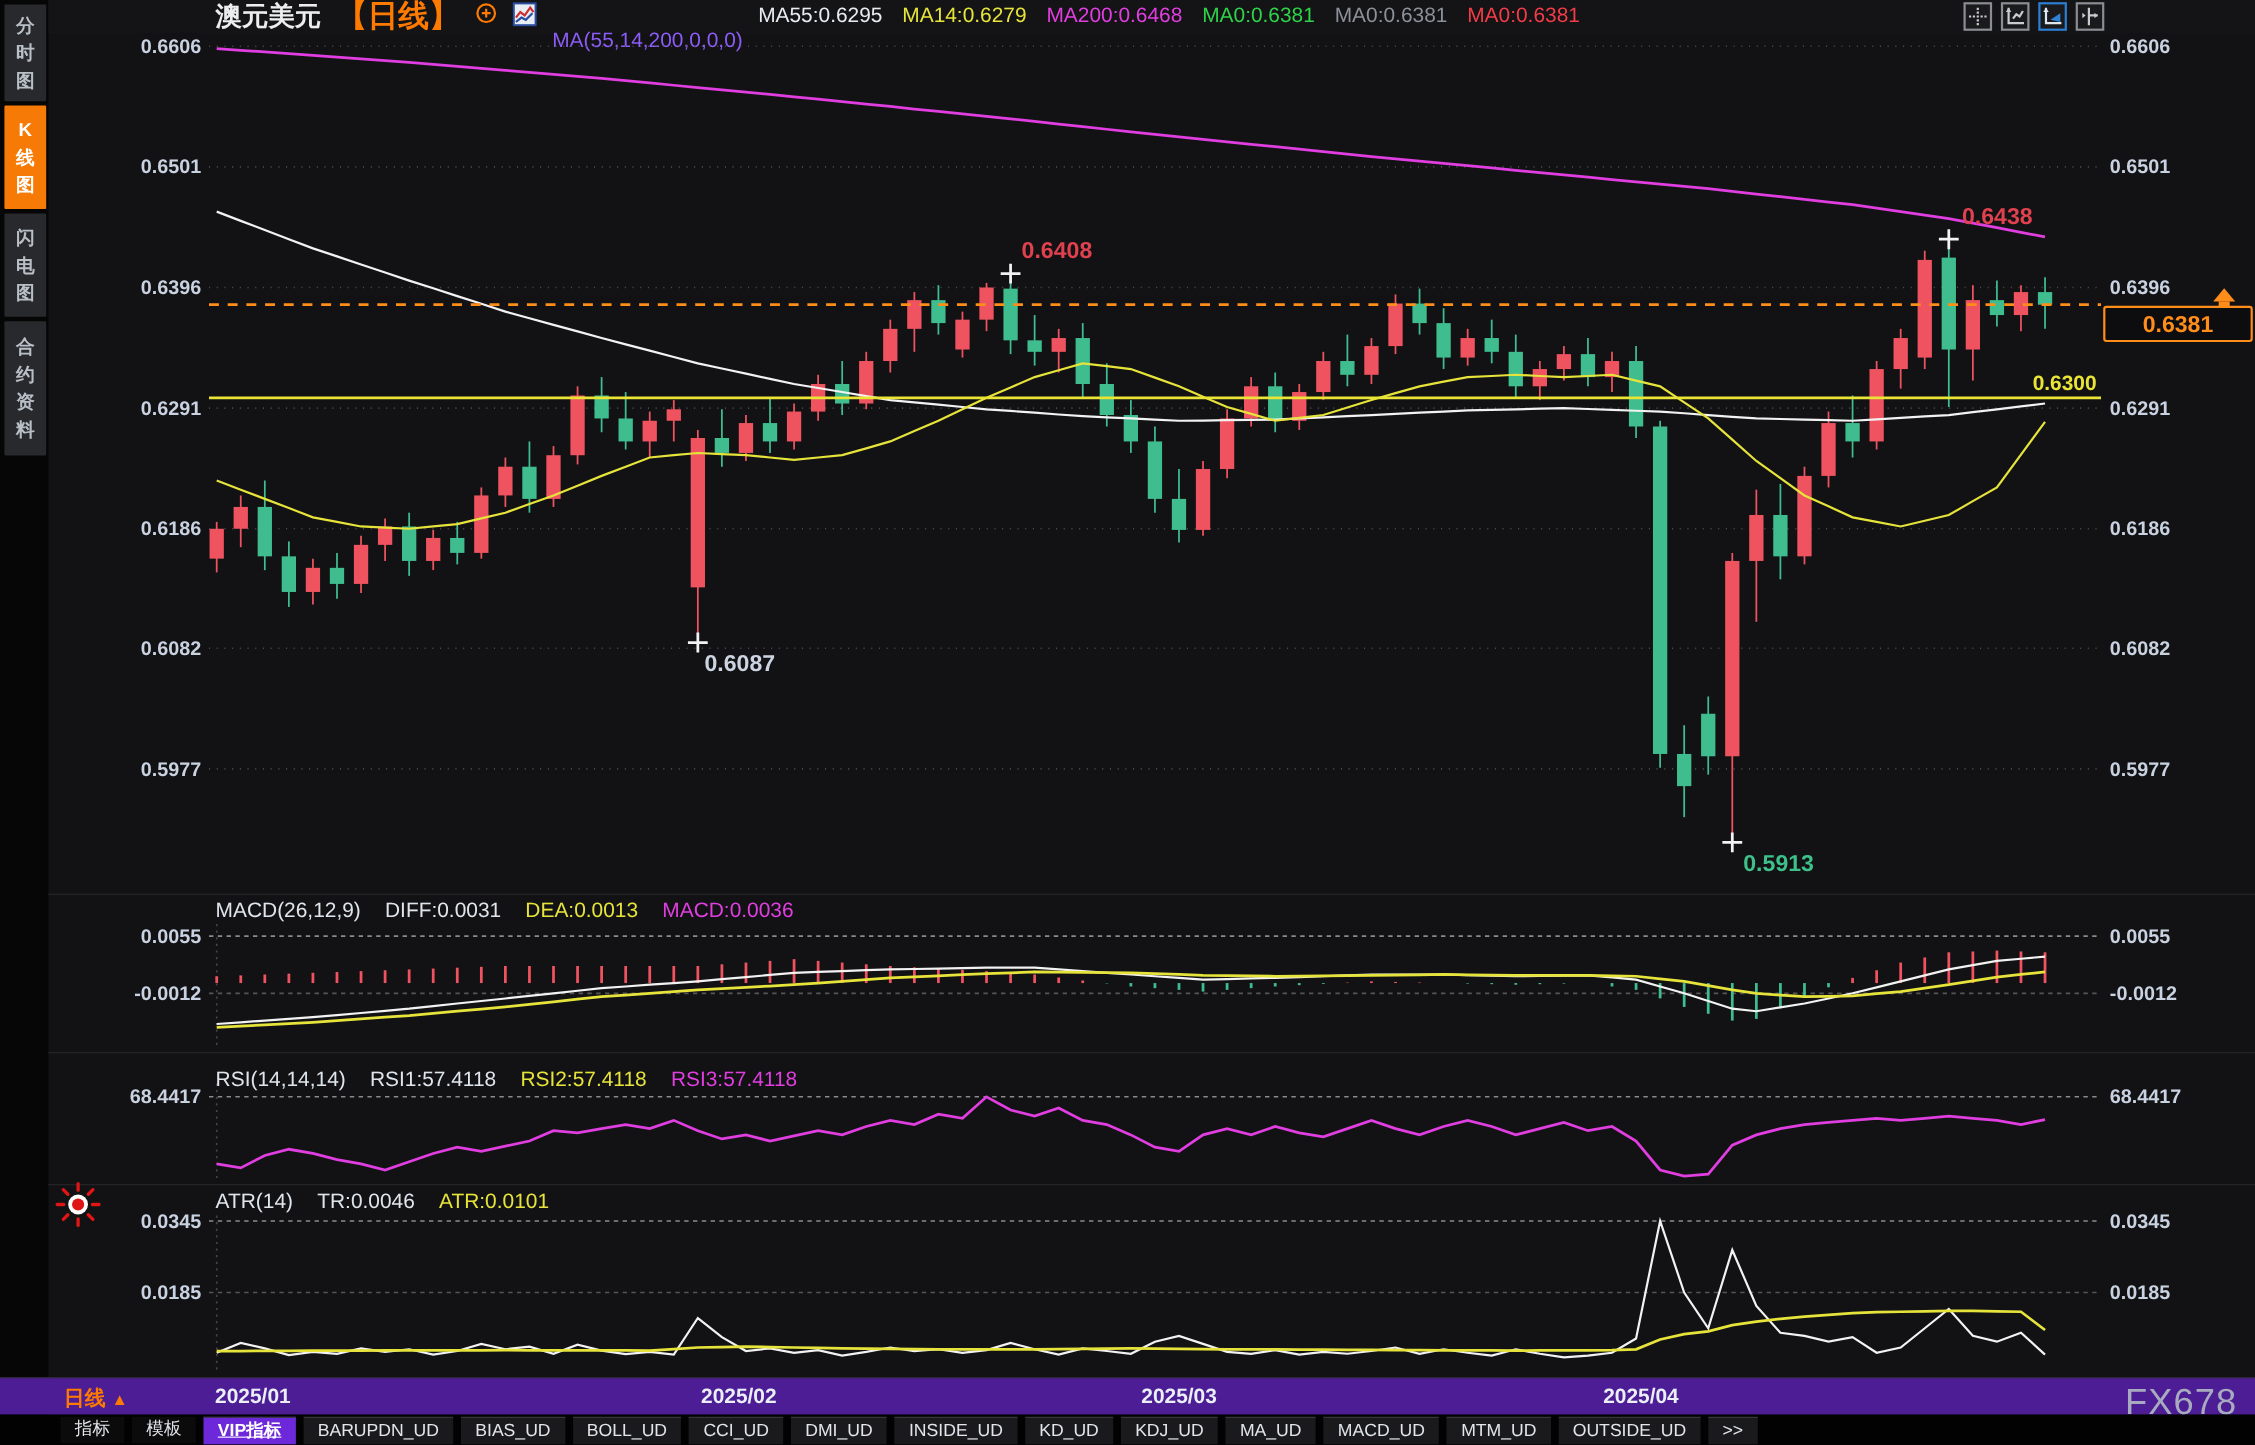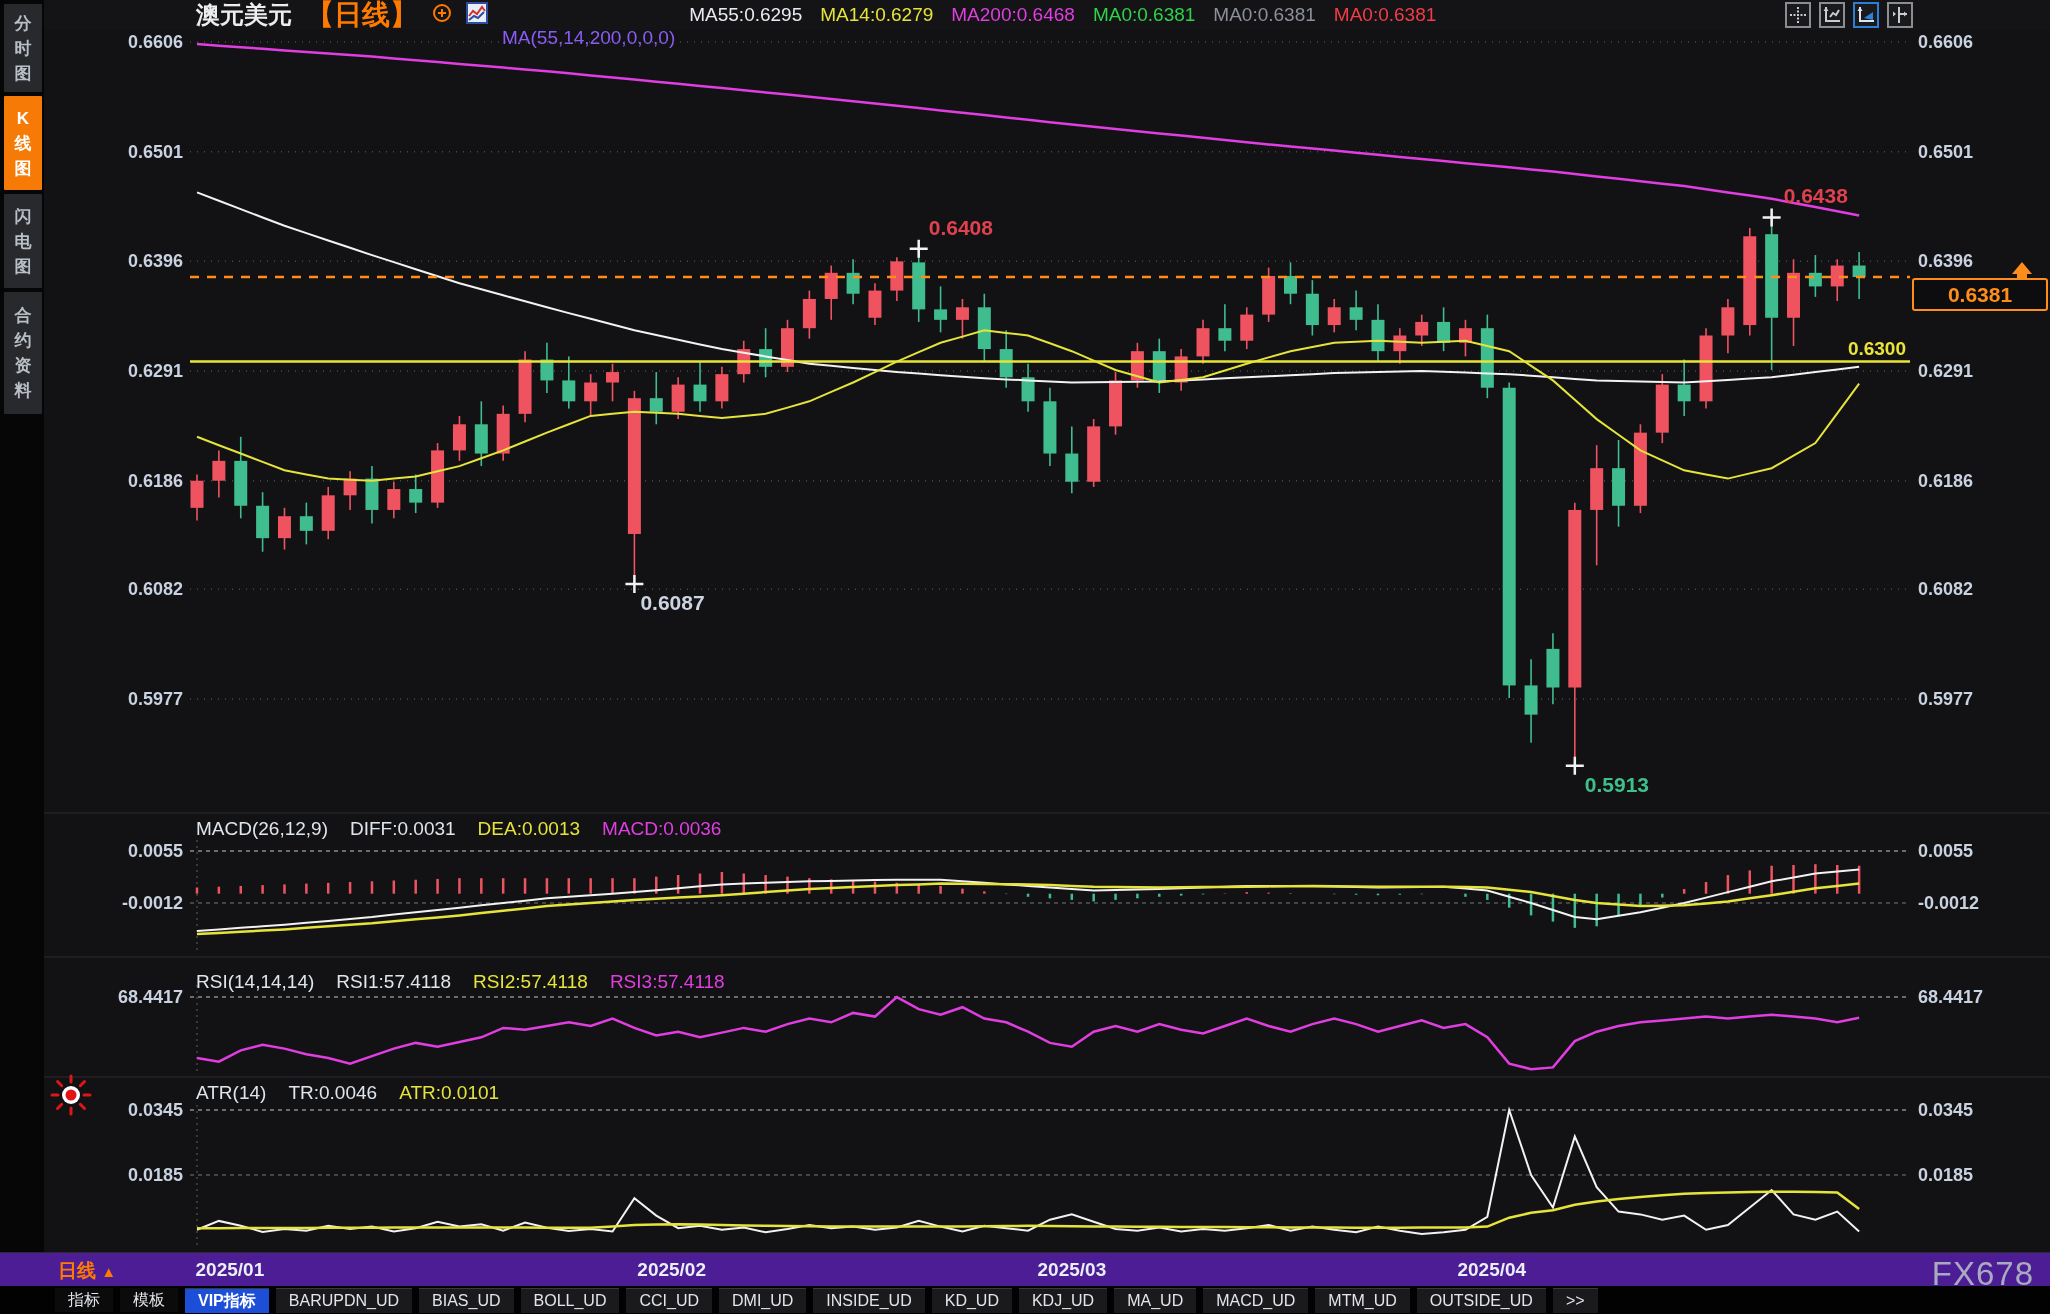--- a/index.html
+++ b/index.html
@@ -32,21 +32,21 @@
   .period{position:absolute;left:58px;top:5px;color:#ff7a00;font-size:19px;font-weight:700;cursor:pointer;}
   .xlab{position:absolute;top:6px;color:#eaeff6;font-size:19px;font-weight:700;}
   .watermark{position:absolute;right:16px;top:1255px;color:rgba(178,186,196,0.9);
              font-size:33px;font-weight:400;letter-spacing:1px;z-index:5;text-align:right;}
   
   .tabs{position:absolute;left:0;top:1286px;width:2050px;height:28px;background:#020203;
         display:flex;align-items:center;gap:7px;padding-left:55px;box-sizing:border-box;}
   .tab{background:#1a1a1d;color:#e2e6ea;font-size:16px;padding:2px 13px;line-height:20px;
        border-top:1px solid #3a3a3e;cursor:pointer;white-space:nowrap;}
   .tab.plain{background:#0b0b0c;border-top:none;}
-  .tab.vip{background:#1d4ed8;color:#fff;font-weight:700;}
+  .tab.vip{background:#6d28d9;color:#fff;font-weight:700;text-decoration:underline;}
   svg text{font-family:"Liberation Sans","DejaVu Sans",sans-serif;}
 </style>
 </head>
 <body>
 
 <div class="screen">
 
   <div class="sidebar">
       <div class="side-item" style="height: 70px;">
         <span>分</span>

